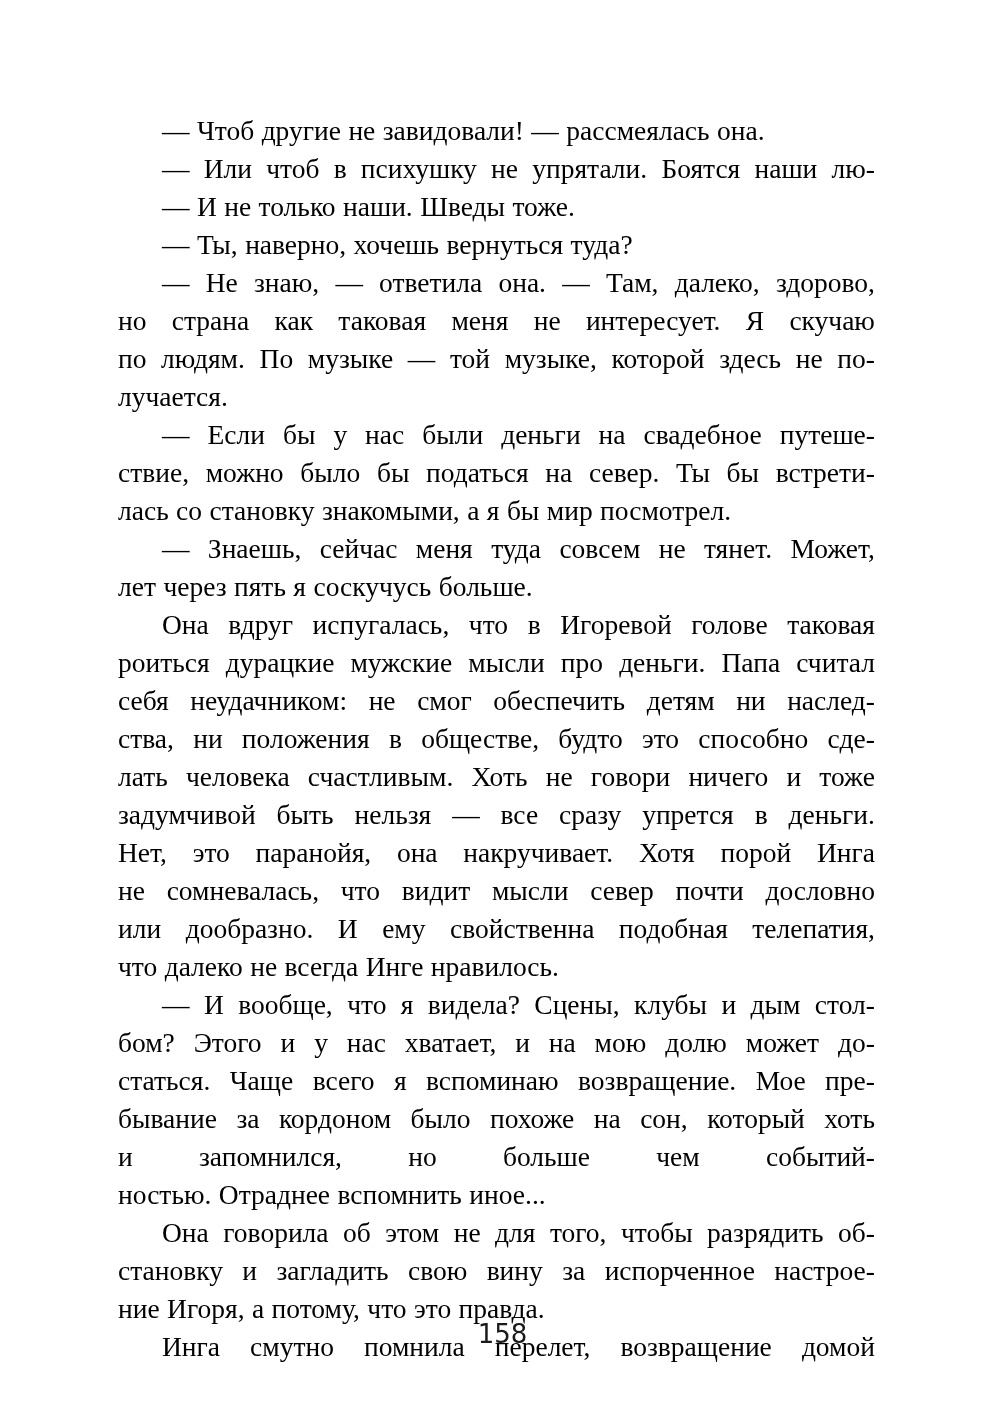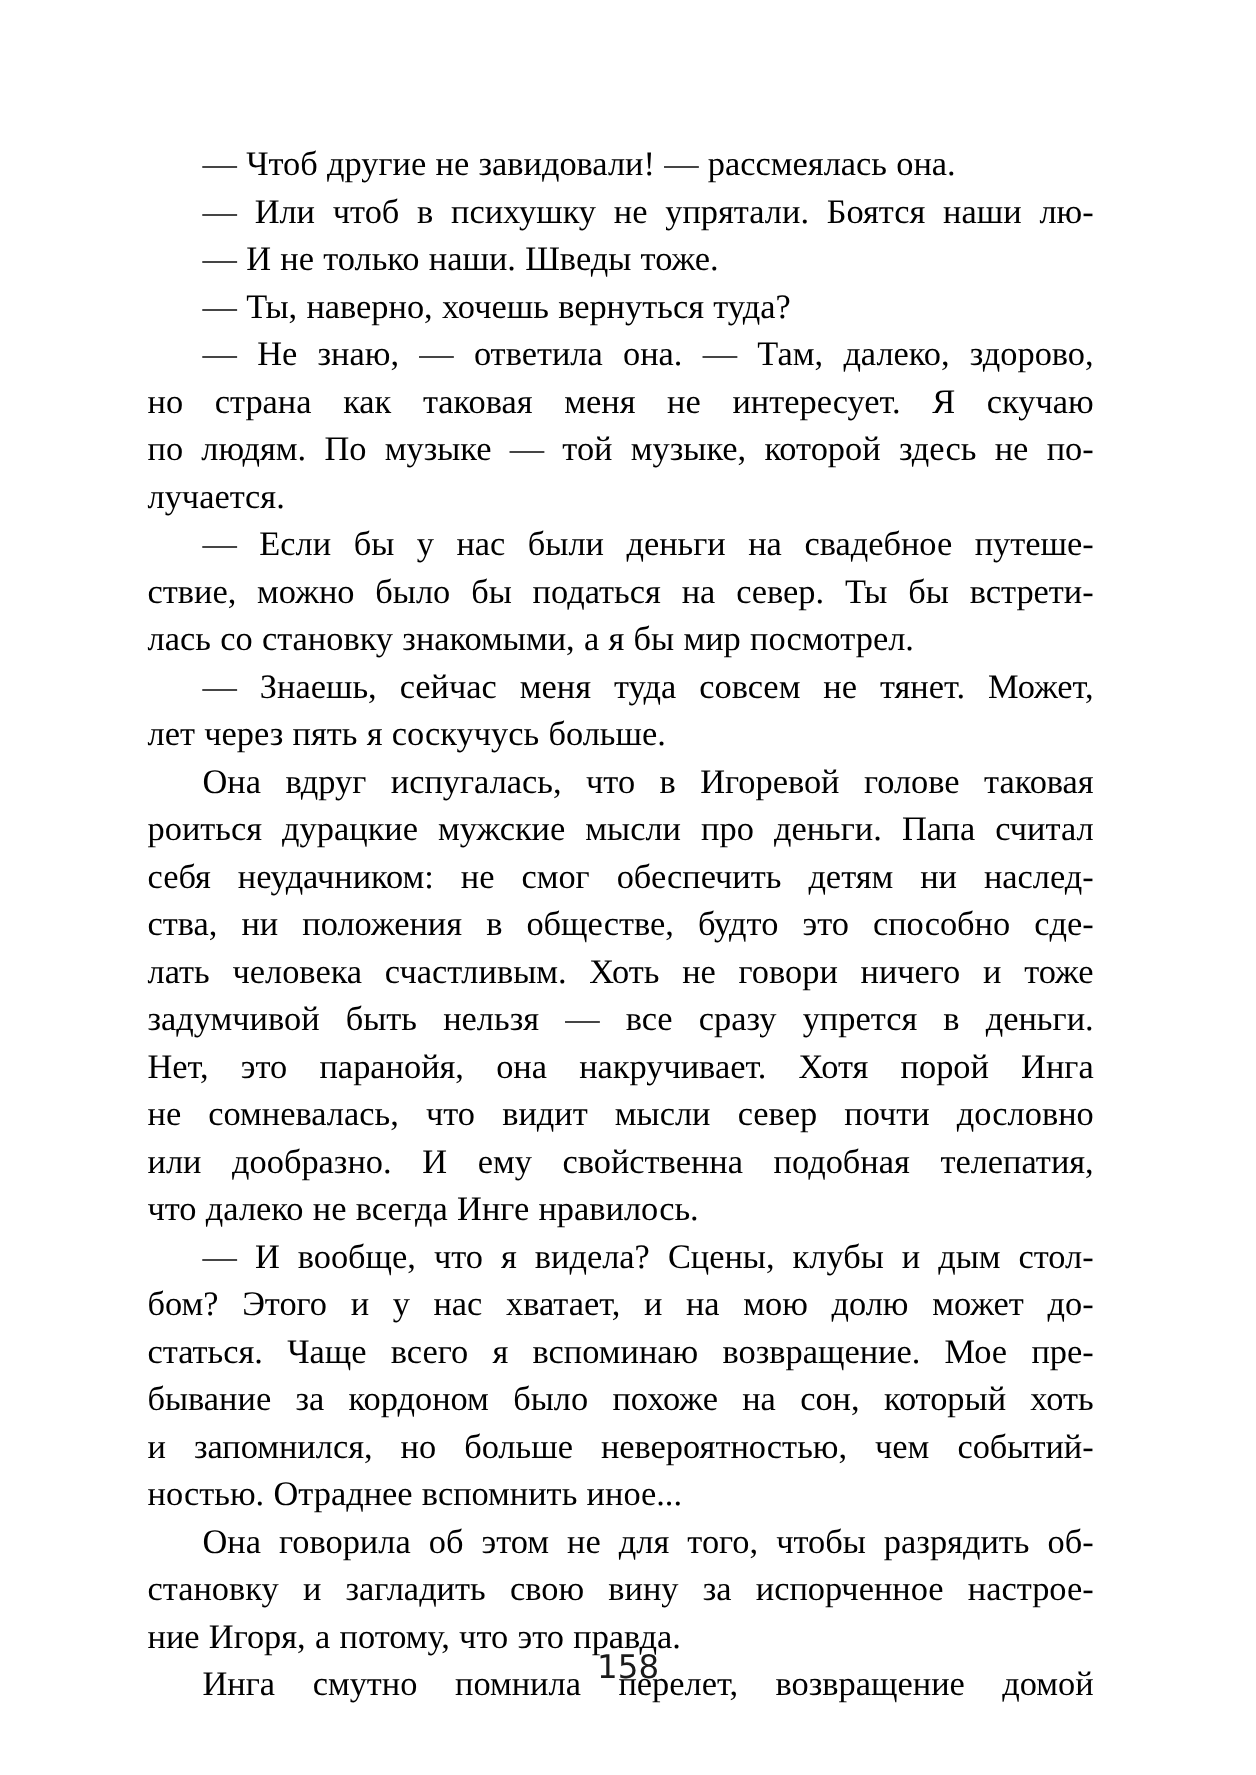--- a/index.html
+++ b/index.html
@@ -126,21 +126,21 @@
         <div class="line just"><span class="w">Нет,</span><span class="w">это</span><span class="w">паранойя,</span><span class="w">она</span><span class="w">накручивает.</span><span class="w">Хотя</span><span class="w">порой</span><span class="w">Инга</span></div>
         <div class="line just"><span class="w">не</span><span class="w">сомневалась,</span><span class="w">что</span><span class="w">видит</span><span class="w">мысли</span><span class="w">север</span><span class="w">почти</span><span class="w">дословно</span></div>
         <div class="line just"><span class="w">или</span><span class="w">дообразно.</span><span class="w">И</span><span class="w">ему</span><span class="w">свойственна</span><span class="w">подобная</span><span class="w">телепатия,</span></div>
         <div class="line last"><span class="w">что</span><span class="w">далеко</span><span class="w">не</span><span class="w">всегда</span><span class="w">Инге</span><span class="w">нравилось.</span></div>
       </div>
       <div class="para">
         <div class="line just indent"><span class="w">—</span><span class="w">И</span><span class="w">вообще,</span><span class="w">что</span><span class="w">я</span><span class="w">видела?</span><span class="w">Сцены,</span><span class="w">клубы</span><span class="w">и</span><span class="w">дым</span><span class="w">стол-</span></div>
         <div class="line just"><span class="w">бом?</span><span class="w">Этого</span><span class="w">и</span><span class="w">у</span><span class="w">нас</span><span class="w">хватает,</span><span class="w">и</span><span class="w">на</span><span class="w">мою</span><span class="w">долю</span><span class="w">может</span><span class="w">до-</span></div>
         <div class="line just"><span class="w">статься.</span><span class="w">Чаще</span><span class="w">всего</span><span class="w">я</span><span class="w">вспоминаю</span><span class="w">возвращение.</span><span class="w">Мое</span><span class="w">пре-</span></div>
         <div class="line just"><span class="w">бывание</span><span class="w">за</span><span class="w">кордоном</span><span class="w">было</span><span class="w">похоже</span><span class="w">на</span><span class="w">сон,</span><span class="w">который</span><span class="w">хоть</span></div>
-        <div class="line just"><span class="w">и</span><span class="w">запомнился,</span><span class="w">но</span><span class="w">больше</span><span class="w">невероятностью,</span><span class="w">чем</span><span class="w">событий-</span></div>
+        <div class="line just"><span class="w">и</span><span class="w">запомнился,</span><span class="w">но</span><span class="w">больше</span><span class="w">чем</span><span class="w">событий-</span></div>
         <div class="line last"><span class="w">ностью.</span><span class="w">Отраднее</span><span class="w">вспомнить</span><span class="w">иное...</span></div>
       </div>
       <div class="para">
         <div class="line just indent"><span class="w">Она</span><span class="w">говорила</span><span class="w">об</span><span class="w">этом</span><span class="w">не</span><span class="w">для</span><span class="w">того,</span><span class="w">чтобы</span><span class="w">разрядить</span><span class="w">об-</span></div>
         <div class="line just"><span class="w">становку</span><span class="w">и</span><span class="w">загладить</span><span class="w">свою</span><span class="w">вину</span><span class="w">за</span><span class="w">испорченное</span><span class="w">настрое-</span></div>
         <div class="line last"><span class="w">ние</span><span class="w">Игоря,</span><span class="w">а</span><span class="w">потому,</span><span class="w">что</span><span class="w">это</span><span class="w">правда.</span></div>
       </div>
       <div class="para">
         <div class="line just indent"><span class="w">Инга</span><span class="w">смутно</span><span class="w">помнила</span><span class="w">перелет,</span><span class="w">возвращение</span><span class="w">домой</span></div>
       </div>

